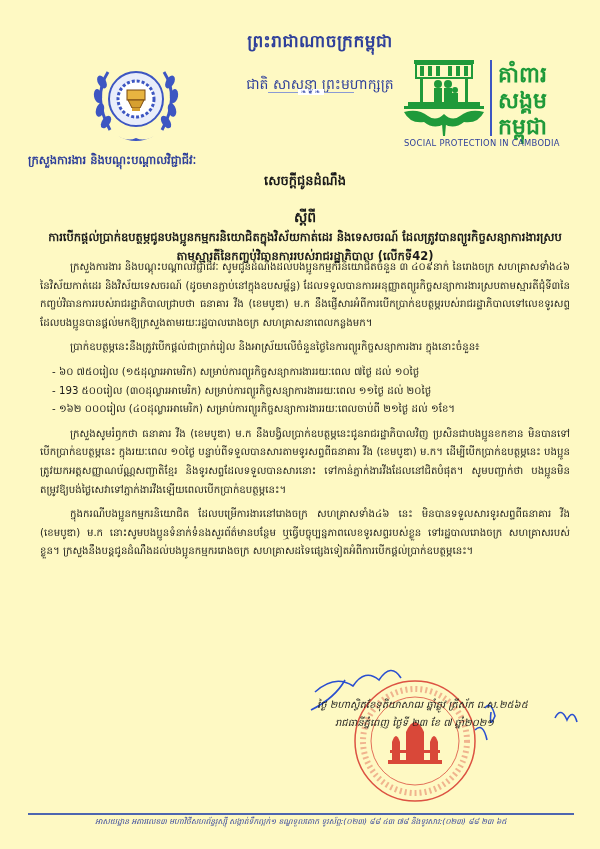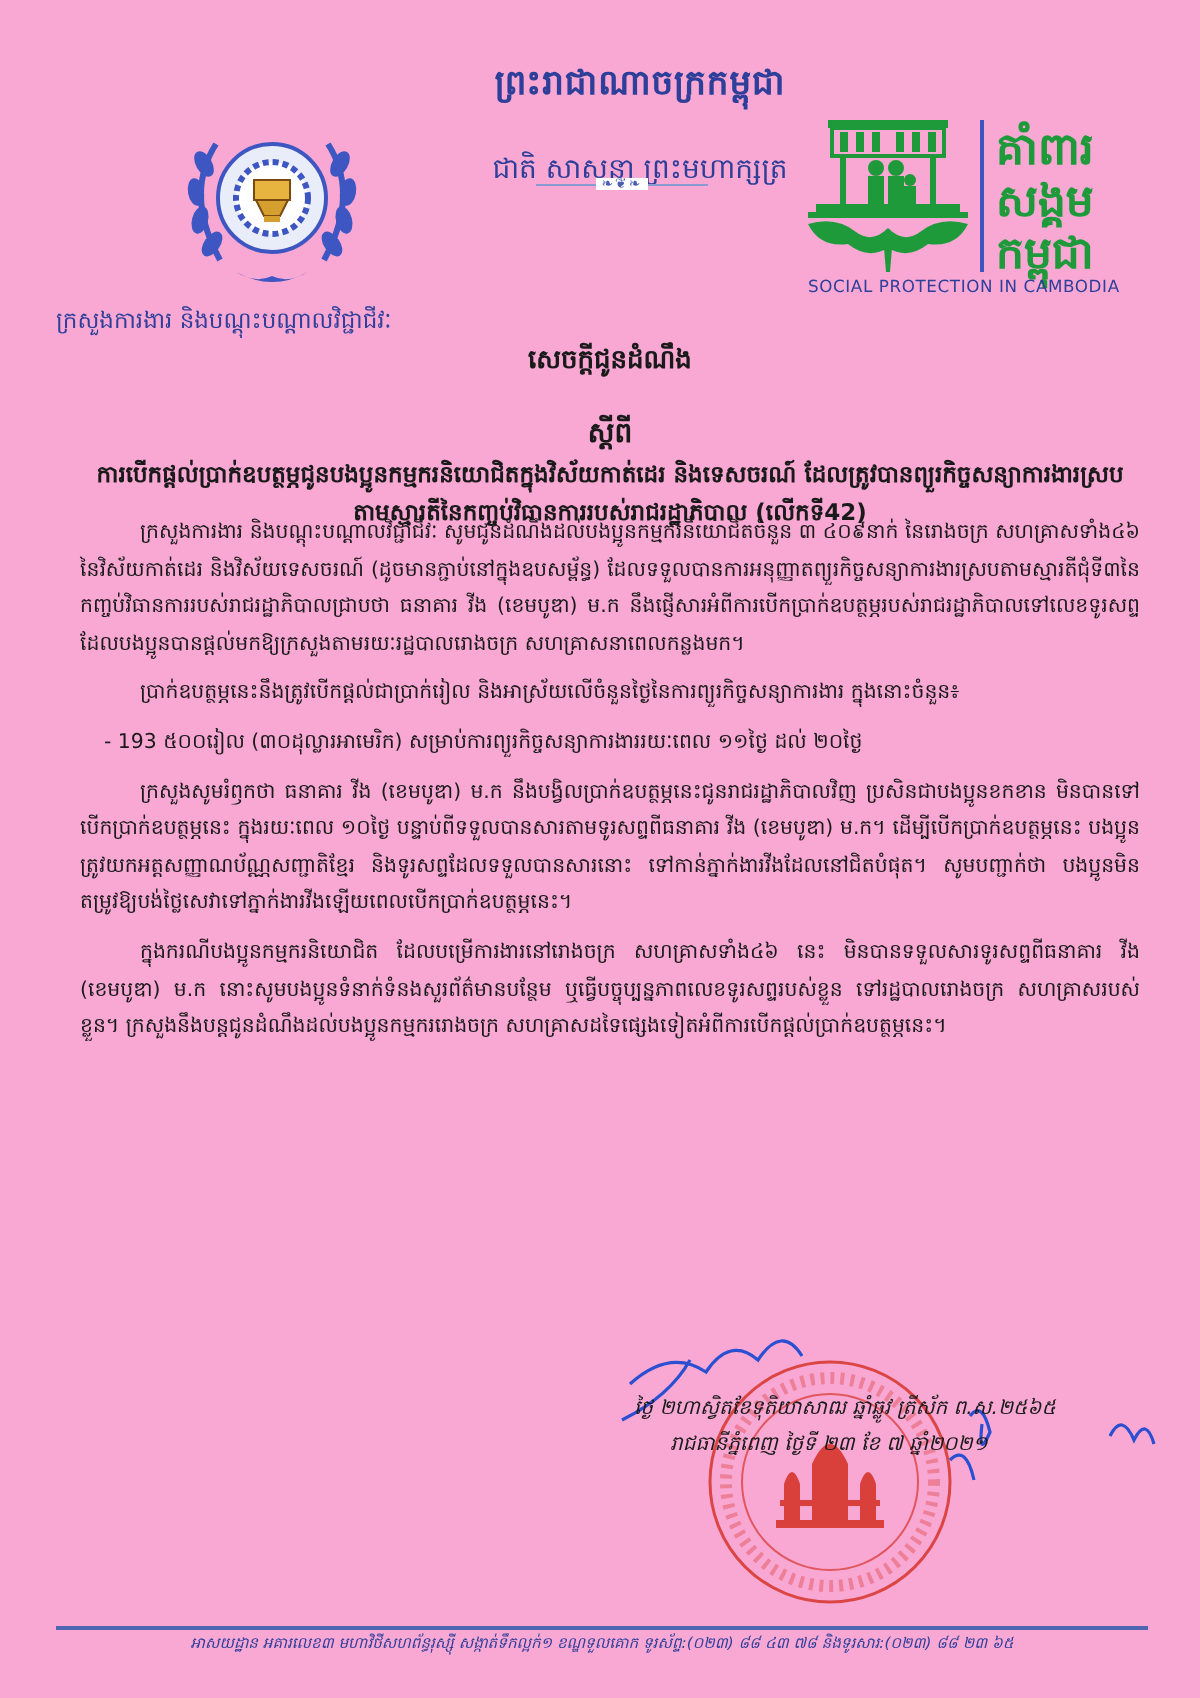--- a/index.html
+++ b/index.html
@@ -1,31 +1,31 @@
 <!DOCTYPE html>
 <html><head>
 <meta charset="utf-8">
 <style>
   html, body { margin: 0; padding: 0; background: #ffffff; }
   body { width: 600px; height: 849px; position: relative; overflow: hidden; font-family: "DejaVu Sans", sans-serif; color: #1a1a1a; }
-  .page { position: absolute; left: 0; top: 0; width: 600px; height: 849px; background: #f9a8d4; }
+  .page { position: absolute; left: 0; top: 0; width: 600px; height: 849px; background: #fef9c3; }
 
   
   .kingdom { position: absolute; top: 30px; left: 220px; width: 200px; text-align: center; color: #2e3f9a; }
   .kingdom .k1 { font-size: 17px; font-weight: bold; letter-spacing: 0.5px; }
   .kingdom .k2 { font-size: 14px; margin-top: 20px; }
   .divider-orn { position: absolute; top: 89px; left: 268px; width: 86px; height: 6px; }
   .divider-orn .line { position: absolute; top: 3px; left: 0; width: 86px; height: 1px; background: #8a9ad4; }
   .divider-orn .orn { position: absolute; top: 0; left: 30px; width: 26px; height: 6px; background: #fff; color: #4a5db5; font-size: 7px; line-height: 6px; text-align: center; letter-spacing: 1px; }
 
   .mol-logo { position: absolute; left: 88px; top: 52px; width: 96px; height: 98px; }
   .sp-logo { position: absolute; left: 398px; top: 52px; width: 190px; height: 96px; }
   .sp-caption { position: absolute; left: 404px; top: 138px; font-family: "DejaVu Sans", sans-serif; font-size: 8.4px; color: #2e3f9a; letter-spacing: 0.3px; }
 
-  .ministry { position: absolute; left: 28px; top: 153px; font-size: 11.5px; font-weight: normal; color: #2e3f9a; text-align: right; }
+  .ministry { position: absolute; left: 28px; top: 153px; font-size: 11.5px; font-weight: bold; color: #2e3f9a; text-align: right; }
 
   .titles { position: absolute; left: 40px; top: 172px; width: 530px; text-align: center; }
   .titles .t1 { font-size: 13px; font-weight: bold; line-height: 18px; }
   .titles .t2 { font-size: 14px; font-weight: bold; line-height: 18px; margin-top: 18px; }
   .titles .t3 { font-size: 11.5px; font-weight: bold; line-height: 19px; margin-top: 2px; }
 
   .body { position: absolute; left: 40px; top: 258px; width: 530px; font-size: 10.2px; line-height: 18.6px; text-align: justify; }
   .body p { margin: 0 0 6px 0; text-indent: 30px; }
   .body ul { list-style: none; margin: 0 0 6px 0; padding: 0 0 0 12px; }
   .body ul li { margin: 0; }
@@ -114,21 +114,23 @@
   <div class="titles">
     <div class="t1">សេចក្តីជូនដំណឹង</div>
     <div class="t2">ស្តីពី</div>
     <div class="t3">ការបើកផ្តល់ប្រាក់ឧបត្ថម្ភជូនបងប្អូនកម្មករនិយោជិតក្នុងវិស័យកាត់ដេរ និងទេសចរណ៍ ដែលត្រូវបានព្យួរកិច្ចសន្យាការងារស្របតាមស្មារតីនៃកញ្ចប់វិធានការរបស់រាជរដ្ឋាភិបាល (លើកទី42)</div>
   </div>
 
   <div class="body">
     <p>ក្រសួងការងារ និងបណ្តុះបណ្តាលវិជ្ជាជីវៈ សូមជូនដំណឹងដល់បងប្អូនកម្មករនិយោជិតចំនួន ៣ ៤០៩នាក់ នៃរោងចក្រ សហគ្រាសទាំង៤៦ នៃវិស័យកាត់ដេរ និងវិស័យទេសចរណ៍ (ដូចមានភ្ជាប់នៅក្នុងឧបសម្ព័ន្ធ) ដែលទទួលបានការអនុញ្ញាតព្យួរកិច្ចសន្យាការងារស្របតាមស្មារតីជុំទី៣នៃកញ្ចប់វិធានការរបស់រាជរដ្ឋាភិបាលជ្រាបថា ធនាគារ វីង (ខេមបូឌា) ម.ក នឹងផ្ញើសារអំពីការបើកប្រាក់ឧបត្ថម្ភរបស់រាជរដ្ឋាភិបាលទៅលេខទូរសព្ទ ដែលបងប្អូនបានផ្តល់មកឱ្យក្រសួងតាមរយៈរដ្ឋបាលរោងចក្រ សហគ្រាសនាពេលកន្លងមក។</p>
     <p>ប្រាក់ឧបត្ថម្ភនេះនឹងត្រូវបើកផ្តល់ជាប្រាក់រៀល និងអាស្រ័យលើចំនួនថ្ងៃនៃការព្យួរកិច្ចសន្យាការងារ ក្នុងនោះចំនួន៖</p>
     <ul>
+      <li>- ៦០ ៧៥០រៀល (១៥ដុល្លារអាមេរិក) សម្រាប់ការព្យួរកិច្ចសន្យាការងាររយៈពេល ៧ថ្ងៃ ដល់ ១០ថ្ងៃ</li>
       <li>- 193 ៥០០រៀល (៣០ដុល្លារអាមេរិក) សម្រាប់ការព្យួរកិច្ចសន្យាការងាររយៈពេល ១១ថ្ងៃ ដល់ ២០ថ្ងៃ</li>
+      <li>- ១៦២ ០០០រៀល (៤០ដុល្លារអាមេរិក) សម្រាប់ការព្យួរកិច្ចសន្យាការងាររយៈពេលចាប់ពី ២១ថ្ងៃ ដល់ ១ខែ។</li>
     </ul>
     <p>ក្រសួងសូមរំឭកថា ធនាគារ វីង (ខេមបូឌា) ម.ក នឹងបង្វិលប្រាក់ឧបត្ថម្ភនេះជូនរាជរដ្ឋាភិបាលវិញ ប្រសិនជាបងប្អូនខកខាន មិនបានទៅបើកប្រាក់ឧបត្ថម្ភនេះ ក្នុងរយៈពេល ១០ថ្ងៃ បន្ទាប់ពីទទួលបានសារតាមទូរសព្ទពីធនាគារ វីង (ខេមបូឌា) ម.ក។ ដើម្បីបើកប្រាក់ឧបត្ថម្ភនេះ បងប្អូនត្រូវយកអត្តសញ្ញាណប័ណ្ណសញ្ជាតិខ្មែរ និងទូរសព្ទដែលទទួលបានសារនោះ ទៅកាន់ភ្នាក់ងារវីងដែលនៅជិតបំផុត។ សូមបញ្ជាក់ថា បងប្អូនមិនតម្រូវឱ្យបង់ថ្លៃសេវាទៅភ្នាក់ងារវីងឡើយពេលបើកប្រាក់ឧបត្ថម្ភនេះ។</p>
     <p>ក្នុងករណីបងប្អូនកម្មករនិយោជិត ដែលបម្រើការងារនៅរោងចក្រ សហគ្រាសទាំង៤៦ នេះ មិនបានទទួលសារទូរសព្ទពីធនាគារ វីង (ខេមបូឌា) ម.ក នោះសូមបងប្អូនទំនាក់ទំនងសួរព័ត៌មានបន្ថែម ឬធ្វើបច្ចុប្បន្នភាពលេខទូរសព្ទរបស់ខ្លួន ទៅរដ្ឋបាលរោងចក្រ សហគ្រាសរបស់ខ្លួន។ ក្រសួងនឹងបន្តជូនដំណឹងដល់បងប្អូនកម្មកររោងចក្រ សហគ្រាសដទៃផ្សេងទៀតអំពីការបើកផ្តល់ប្រាក់ឧបត្ថម្ភនេះ។</p>
   </div>
 
   <svg class="seal" viewBox="0 0 130 130">
     <circle cx="65" cy="65" r="60" fill="none" stroke="#d6352b" stroke-width="1.5" opacity="0.85"></circle>
     <circle cx="65" cy="65" r="44" fill="none" stroke="#d6352b" stroke-width="1" opacity="0.7"></circle>
     <circle cx="65" cy="65" r="52" fill="none" stroke="#d6352b" stroke-width="6" stroke-dasharray="2 3" opacity="0.35"></circle>
     <g fill="#d6352b" opacity="0.9">

